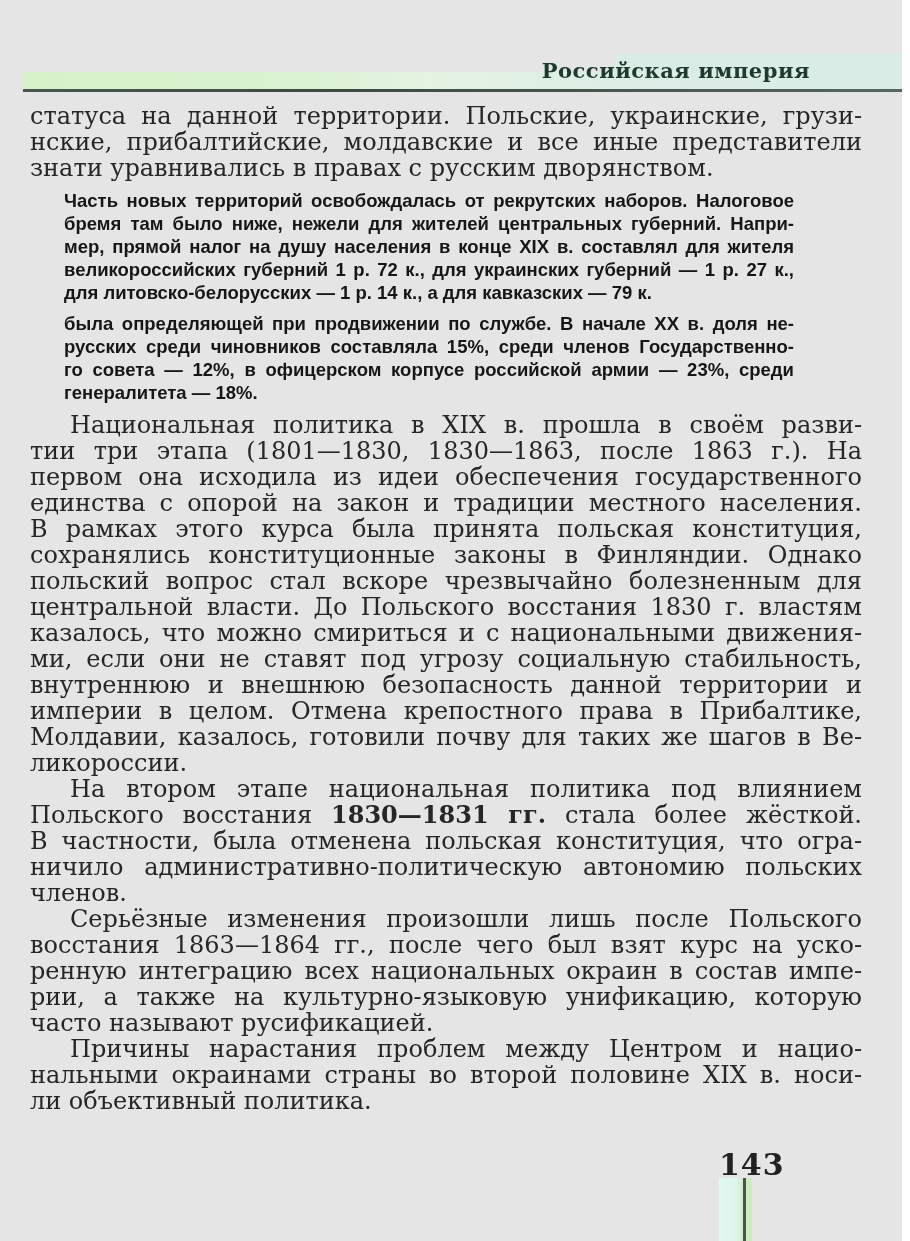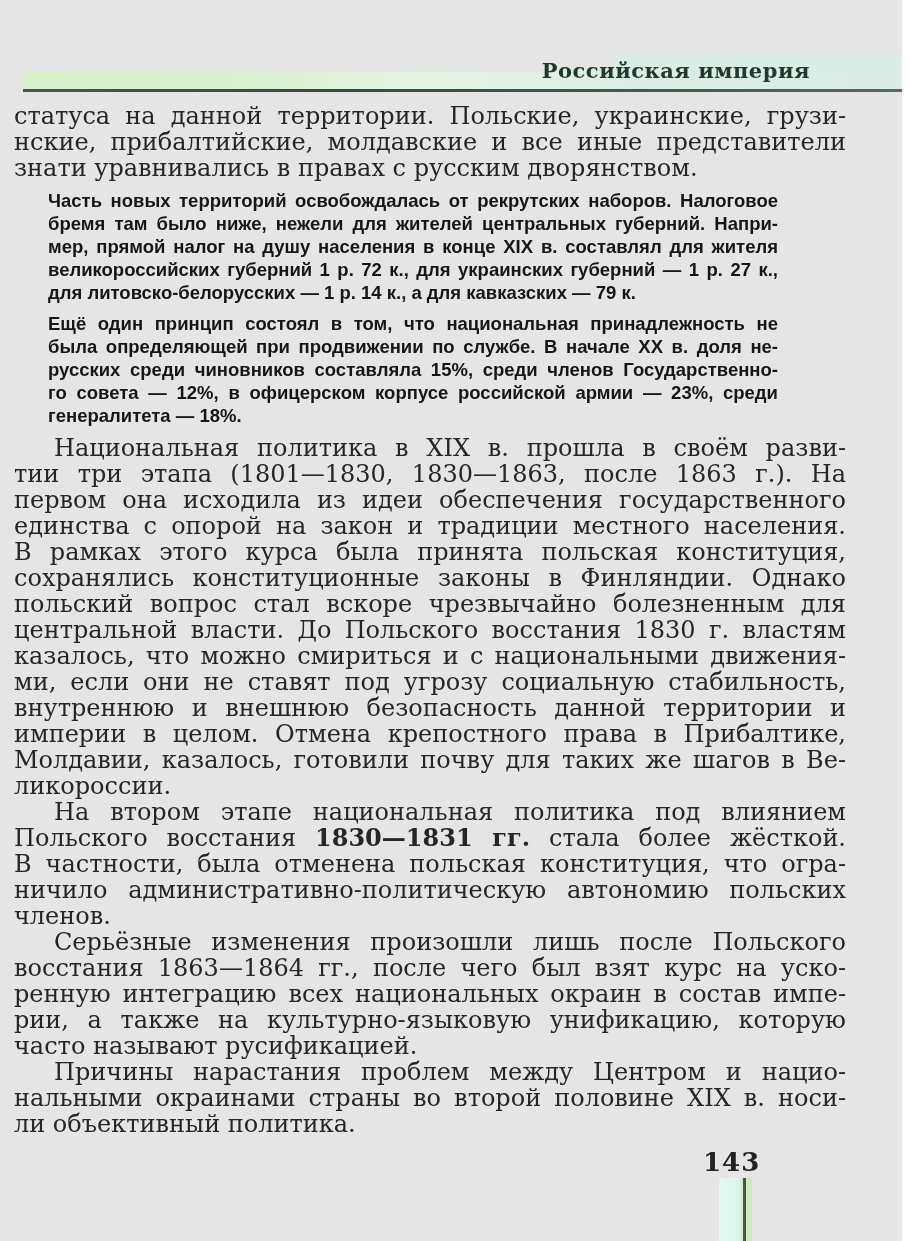--- a/index.html
+++ b/index.html
@@ -15,37 +15,37 @@
   .band-right{position:absolute;top:54px;left:615px;right:0;height:37px;background:#d9ece6;}
   .band-main{position:absolute;top:72px;left:23px;right:0;height:19px;
     background:linear-gradient(90deg,#d7f2c9 0%,#d9f2cf 28%,#e4f3e2 46%,#dcede6 70%,#d9ece6 100%);}
   .head-rule{position:absolute;top:89px;left:23px;right:0;height:3px;
     background:linear-gradient(90deg,#49584d 0%,#3d4b41 35%,#4b5a52 75%,#576861 100%);}
   .running-head{
     position:absolute;top:58px;right:92px;
     font-size:21px;font-weight:bold;color:#1d3a2c;letter-spacing:.5px;
   }
   
-  .text-col{position:absolute;top:103px;left:14px;width:832px;}
+  .text-col{position:absolute;top:103px;left:30px;width:832px;}
   .main-par{font-size:24px;line-height:26px;}
   .main-par .ln{text-align:justify;text-align-last:justify;}
   .main-par .ln.last{text-align-last:left;}
   .indent-first .ln:first-child{text-indent:40px;}
   .petit{
     margin:8px 0 8px 34px;width:730px;
     font-family:"Liberation Sans","DejaVu Sans",sans-serif;
     font-weight:700;font-size:18.5px;line-height:23px;color:#161616;
   }
   .petit .petit-par{margin-bottom:8px;}
   .petit .ln{text-align:justify;text-align-last:justify;}
   .petit .ln.last{text-align-last:left;}
   
   .page-number{
-    position:absolute;top:1147px;left:703px;
-    font-size:26px;font-weight:bold;color:#222;letter-spacing:1px;
+    position:absolute;top:1147px;left:719px;
+    font-size:30px;font-weight:bold;color:#222;letter-spacing:1px;
   }
   .corner-bar{
     position:absolute;left:719px;top:1178px;width:33px;height:63px;
     background:linear-gradient(90deg,#e2f8f2 0%,#dcf5ec 55%,#cfeec6 72%,#c8ecba 100%);
   }
   .corner-bar-line{position:absolute;left:24px;top:0;width:3px;height:100%;background:#4c524c;}
 </style>
 </head>
 <body>
 
@@ -66,21 +66,20 @@
 
     <div class="petit">
       <div class="petit-par">
           <div class="ln">Часть новых территорий освобождалась от рекрутских наборов. Налоговое</div>
           <div class="ln">бремя там было ниже, нежели для жителей центральных губерний. Напри-</div>
           <div class="ln">мер, прямой налог на душу населения в конце XIX в. составлял для жителя</div>
           <div class="ln">великороссийских губерний 1 р. 72 к., для украинских губерний — 1 р. 27 к.,</div>
           <div class="ln last">для литовско-белорусских — 1 р. 14 к., а для кавказских — 79 к.</div>
         </div>
       <div class="petit-par">
-          <div class="ln">Ещё один принцип состоял в том, что национальная принадлежность не</div>
           <div class="ln">была определяющей при продвижении по службе. В начале XX в. доля не-</div>
           <div class="ln">русских среди чиновников составляла 15%, среди членов Государственно-</div>
           <div class="ln">го совета — 12%, в офицерском корпусе российской армии — 23%, среди</div>
           <div class="ln last">генералитета — 18%.</div>
         </div>
     </div>
 
     <div class="main-par indent-first">
         <div class="ln">Национальная политика в XIX в. прошла в своём разви-</div>
         <div class="ln">тии три этапа (1801—1830, 1830—1863, после 1863 г.). На</div>

